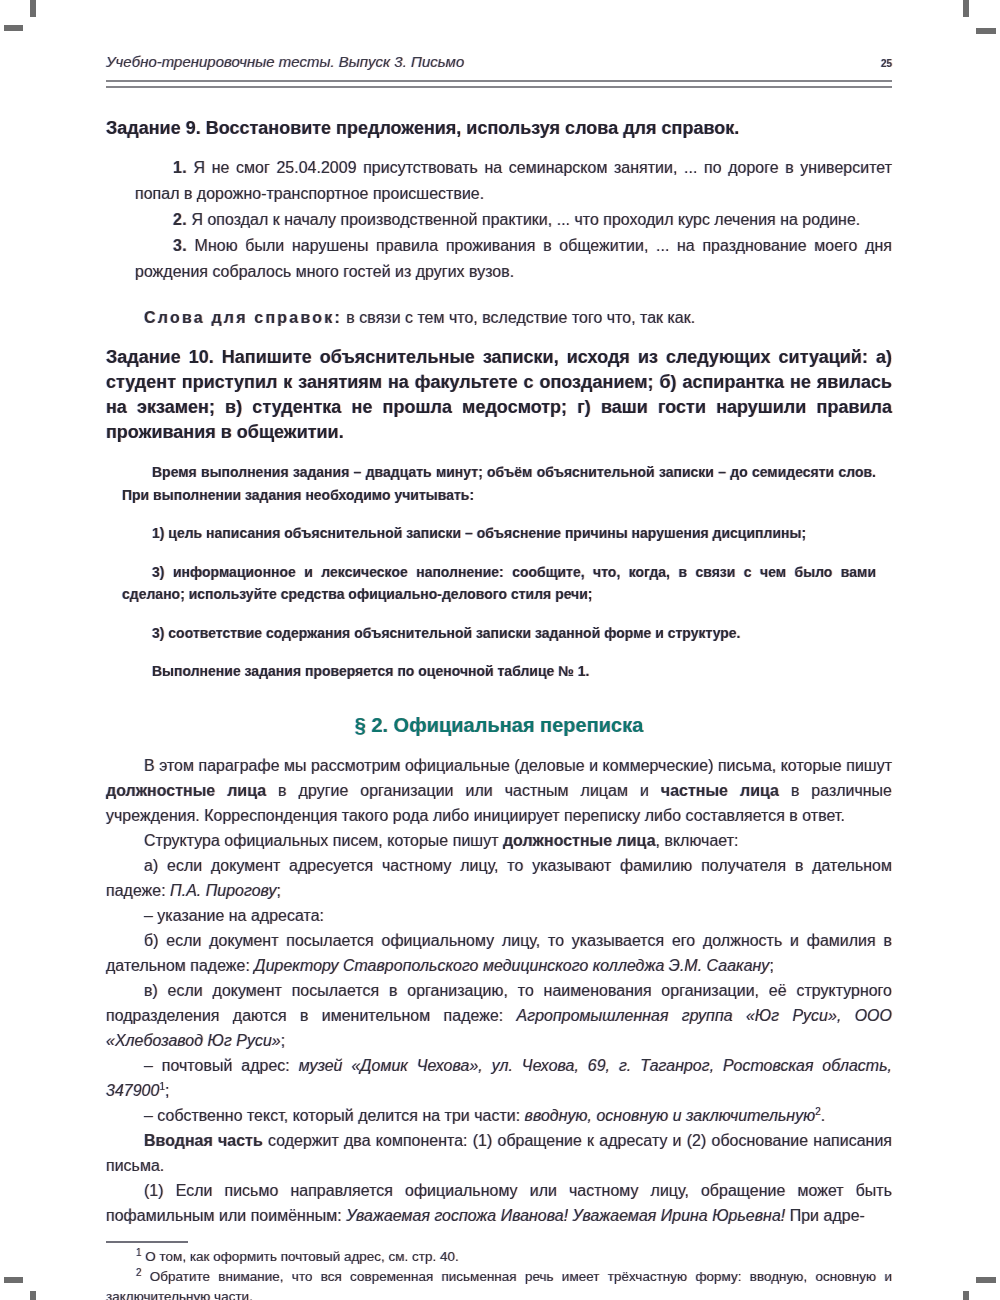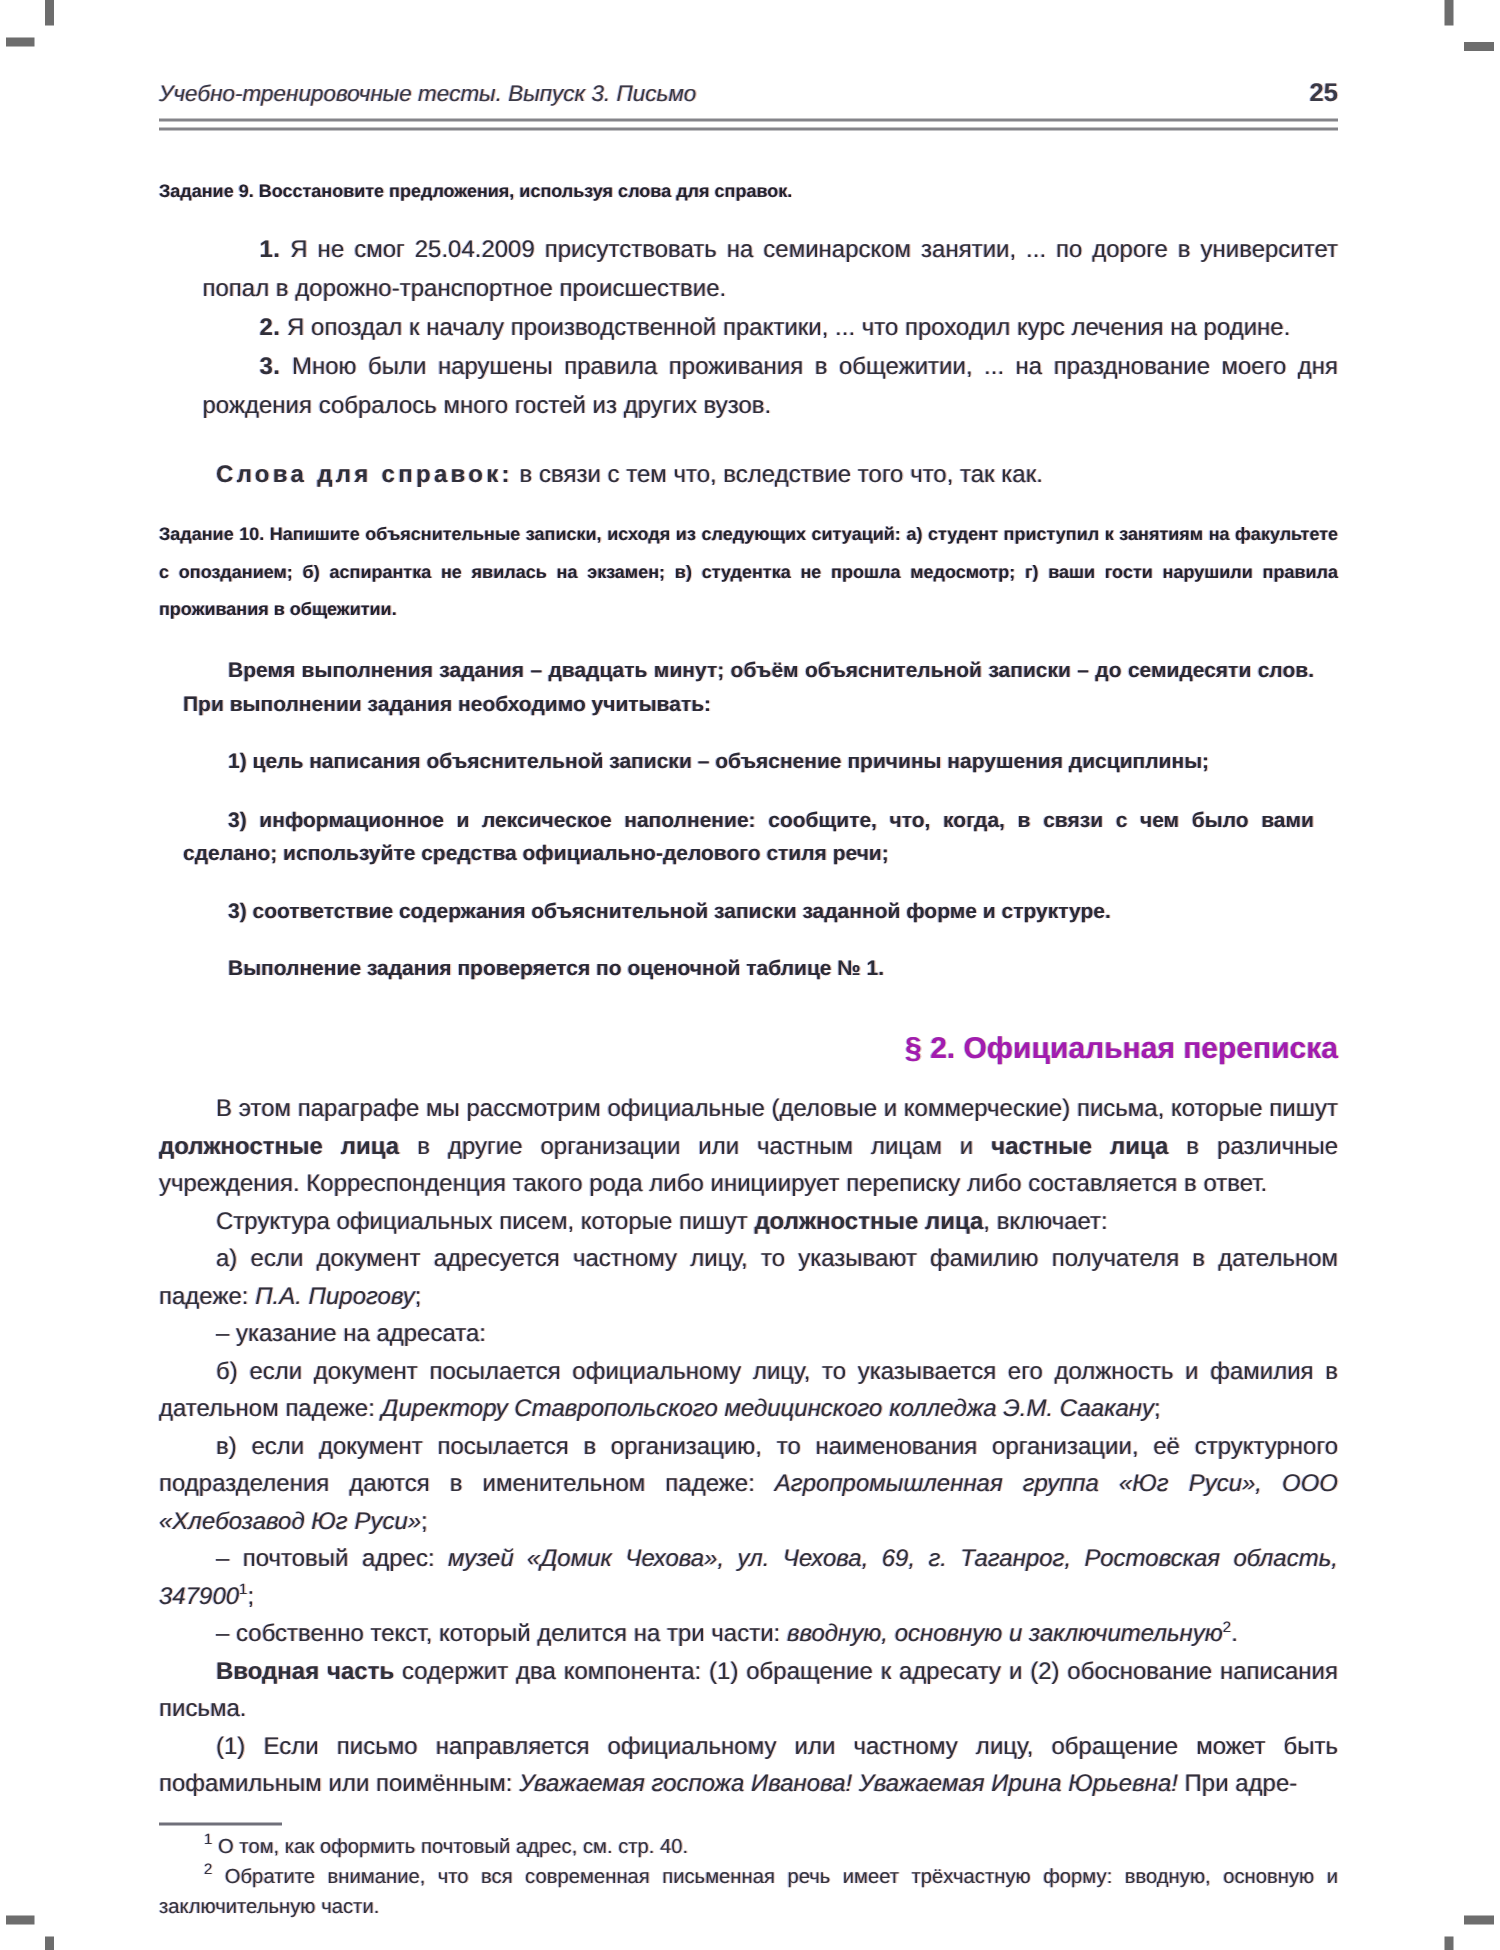--- a/index.html
+++ b/index.html
@@ -12,39 +12,39 @@
   
   .scan{
     position:absolute;left:106px;top:52px;width:786px;
     color:#30303a;
     filter:blur(0.3px);
     text-shadow:0.7px 0 0.4px rgba(185,70,15,0.30), -0.7px 0 0.4px rgba(15,55,185,0.30);
   }
 
   .running{display:flex;justify-content:space-between;align-items:baseline;
            font-style:italic;font-size:15px;line-height:19px;color:#3a3a46;}
-  .pagenum{font-style:normal;font-weight:bold;font-size:17px;}
+  .pagenum{font-style:normal;font-weight:bold;font-size:10px;}
   .dbl-rule{margin-top:7px;height:4px;border-top:2px solid #85858a;border-bottom:2px solid #85858a;}
 
-  .task-h{font-weight:bold;font-size:12px;line-height:25px;text-align:justify;
+  .task-h{font-weight:bold;font-size:18px;line-height:25px;text-align:justify;
           color:#24242f;margin:28px 0 0 0;text-indent:0;}
   #task10-heading{margin-top:14px;}
 
   .para{font-size:16px;line-height:26px;text-align:justify;text-indent:38px;margin:0;}
   .items{margin-top:14px;margin-left:29px;}
   .items .para b{letter-spacing:0.3px;}
   .hint{margin-top:20px;}
   .spaced{font-weight:bold;letter-spacing:2.2px;}
 
   .notes{margin-top:13px;}
   .note{font-size:14px;font-weight:bold;line-height:22.5px;text-align:justify;
         text-indent:30px;margin:16px;color:#2b2b36;}
 
-  .sec-h{font-weight:bold;font-size:20px;line-height:24px;text-align:right;
-         color:#a21caf;margin:30px 0 16px 0;}
+  .sec-h{font-weight:bold;font-size:20px;line-height:24px;text-align:center;
+         color:#0f766e;margin:30px 0 16px 0;}
 
   .bodytext .para{line-height:25px;}
 
   sup{font-size:10px;line-height:0;}
 
   .fn-rule{width:82px;border-top:2.5px solid #70707a;margin:13px 0 4px 0;}
   .fn{font-size:13.5px;line-height:20px;text-align:justify;text-indent:30px;margin:0;color:#34343e;}
 </style>
 </head>
 <body>

